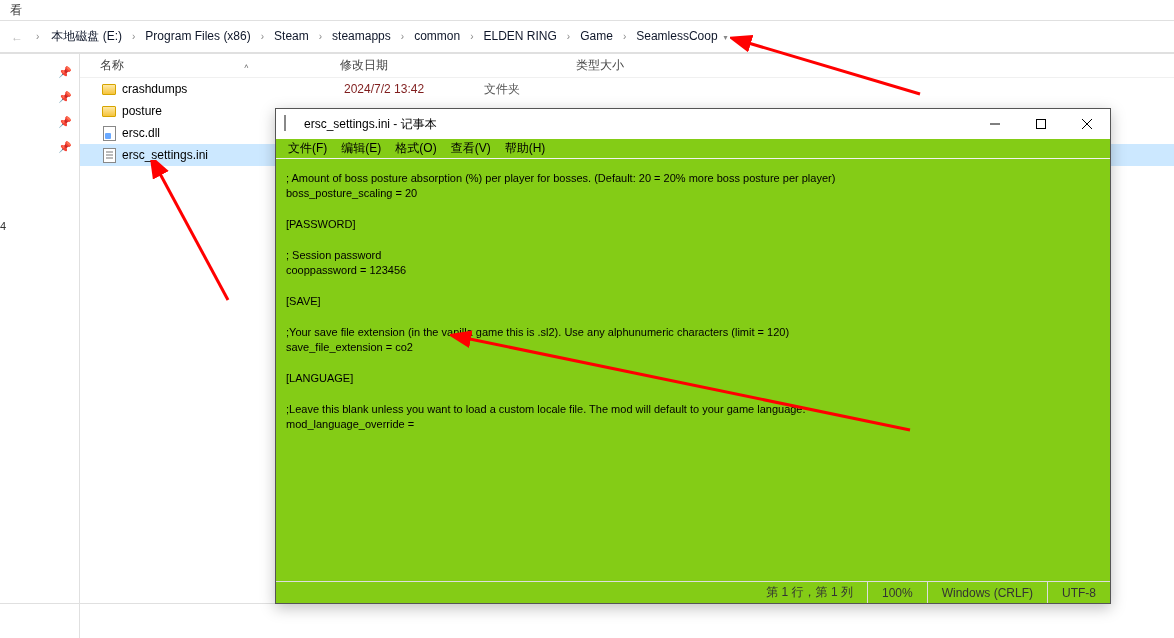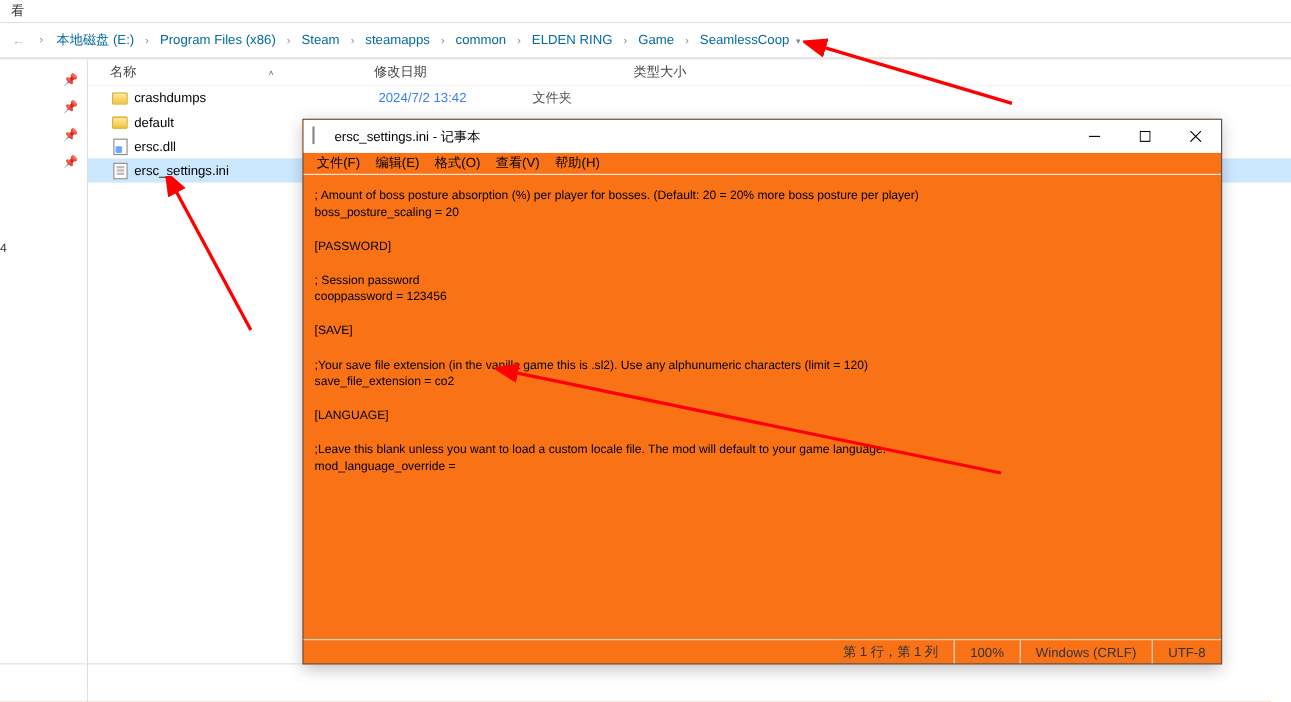--- a/index.html
+++ b/index.html
@@ -5,21 +5,21 @@
   * { box-sizing: border-box; margin: 0; padding: 0; }
   body { font-family: "Segoe UI", "Microsoft YaHei", sans-serif; font-size: 12px; background: #fff; color: #000; width: 1174px; height: 638px; position: relative; overflow: hidden; }
 
   
   .explorer-top { border-bottom: 1px solid #e0e0e0; }
   .explorer-header { height: 21px; padding-left: 10px; font-size: 12px; color: #333; display: flex; align-items: center; border-bottom: 1px solid #e0e0e0;}
   .breadcrumb-row { height: 32px; display: flex; align-items: center; padding: 0 6px; gap: 2px; border-bottom: 1px solid #e0e0e0;}
   .bc-btn { width: 22px; height: 22px; display: flex; align-items: center; justify-content: center; color: #555; }
   .bc-btn.disabled { color: #bbb; }
   .bc-sep { color: #888; padding: 0 6px; font-size: 10px;}
-  .bc-item { padding: 2px 4px; color: #0369a1; cursor: default; }
+  .bc-item { padding: 2px 4px; color: #0f172a; cursor: default; }
   .down-caret { font-size: 8px; color: #888; margin-left: 2px;}
 
   
   .main { display: flex; height: calc(100% - 53px); }
   .left-rail { width: 80px; border-right: 1px solid #e0e0e0; padding-top: 6px;}
   .pin { color: #777; font-size: 11px; padding: 6px 0 6px 58px;}
   .file-area { flex: 1; position: relative; }
   .columns { display: flex; height: 24px; align-items: center; border-bottom: 1px solid #f0f0f0; color: #444; padding-left: 20px;}
   .col-name { width: 240px; }
   .col-date { width: 140px; }
@@ -30,25 +30,25 @@
   .file-row.selected { background: #cce8ff; }
   .icon-cell { width:18px; height:16px; display:inline-flex; align-items:center; justify-content:center; margin-right:4px;}
   .folder-icon { width:14px; height:11px; background: linear-gradient(#ffe9a6,#f5c33b); border:1px solid #d6a400; border-radius:1px;}
   .dll-icon { width:13px; height:15px; background:#fff; border:1px solid #888; position:relative;}
   .dll-icon::after{content:""; position:absolute; bottom:1px; left:1px; width:6px; height:6px; background:#6aa9ff; border-radius:1px;}
   .ini-icon { width:13px; height:15px; background:#fff; border:1px solid #888; position:relative;}
   .ini-icon::after{content:""; position:absolute; top:2px; left:2px; right:2px; height:2px; background:#bbb; box-shadow:0 3px 0 #bbb,0 6px 0 #bbb;}
   .txt-icon { width:13px; height:15px; background:#fff; border:1px solid #888; position:relative;}
   .txt-icon::after{content:""; position:absolute; top:2px; left:2px; right:2px; height:1px; background:#aaa; box-shadow:0 3px 0 #aaa,0 6px 0 #aaa, 0 9px 0 #aaa;}
   .fname { width: 222px; }
-  .fdate { width: 140px; color:#3b82f6;}
+  .fdate { width: 140px; color:#7f1d1d;}
   .ftype { width:120px; color:#555;}
 
   
-  .notepad { position:absolute; left:275px; top:108px; width:836px; height:496px; background:#f97316; border:1px solid #555; box-shadow:0 4px 14px rgba(0,0,0,0.25); display:flex; flex-direction:column;}
+  .notepad { position:absolute; left:275px; top:108px; width:836px; height:496px; background:#84cc16; border:1px solid #555; box-shadow:0 4px 14px rgba(0,0,0,0.25); display:flex; flex-direction:column;}
   .np-titlebar { height:30px; display:flex; align-items:center; background:#fff; padding-left:8px;}
   .np-fileicon { width:14px; height:16px; margin-right:6px;}
   .np-title { flex:1; font-size:12px;}
   .win-btns { display:flex; }
   .win-btn { width:46px; height:30px; display:flex; align-items:center; justify-content:center; }
   .np-menubar { height:20px; display:flex; align-items:flex-end; gap:2px; padding-left:6px; border-bottom:1px solid #f1f1f1;}
   .np-menu { padding:1px 6px; font-size:12px;}
   .np-body { flex:1; padding:12px 10px 4px 10px; font-size:11px; line-height:1.4; overflow:auto; white-space:pre-wrap; font-family: "Segoe UI", sans-serif;}
   .np-status { height:22px; border-top:1px solid #ddd; display:flex; align-items:center; font-size:12px; color:#333;}
   .np-status .spacer{flex:1;}
@@ -95,21 +95,21 @@
             <span class="folder-icon"></span>
           </span>
           <span class="fname">crashdumps</span>
           <span class="fdate">2024/7/2 13:42</span>
           <span class="ftype">文件夹</span>
         </div>
         <div class="file-row">
           <span class="icon-cell">
             <span class="folder-icon"></span>
           </span>
-          <span class="fname">default</span>
+          <span class="fname">posture</span>
           <span class="fdate"></span>
           <span class="ftype"></span>
         </div>
         <div class="file-row">
           <span class="icon-cell">
             <span class="dll-icon"></span>
           </span>
           <span class="fname">ersc.dll</span>
           <span class="fdate"></span>
           <span class="ftype"></span>

